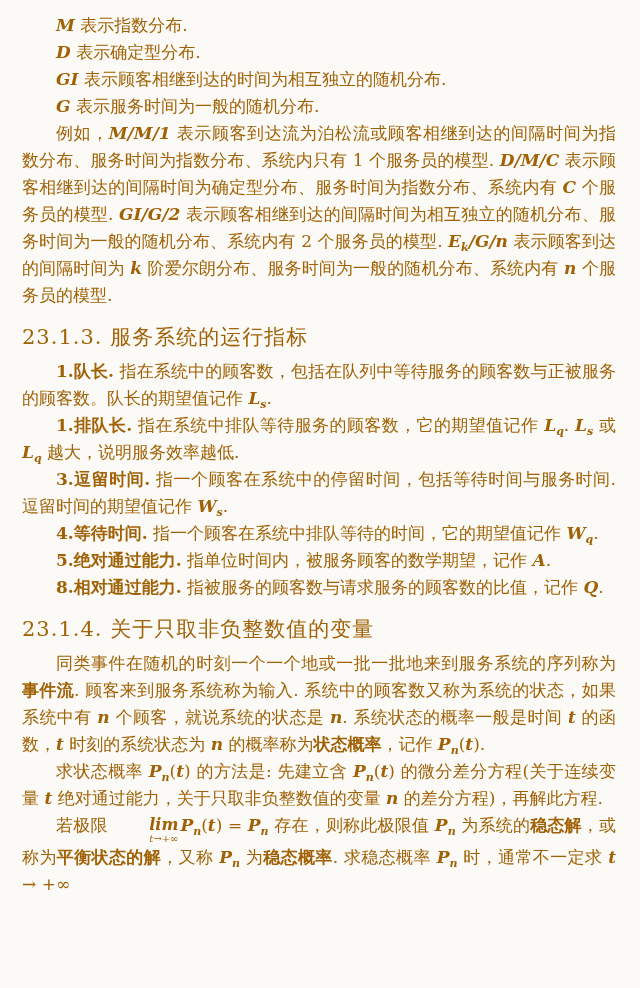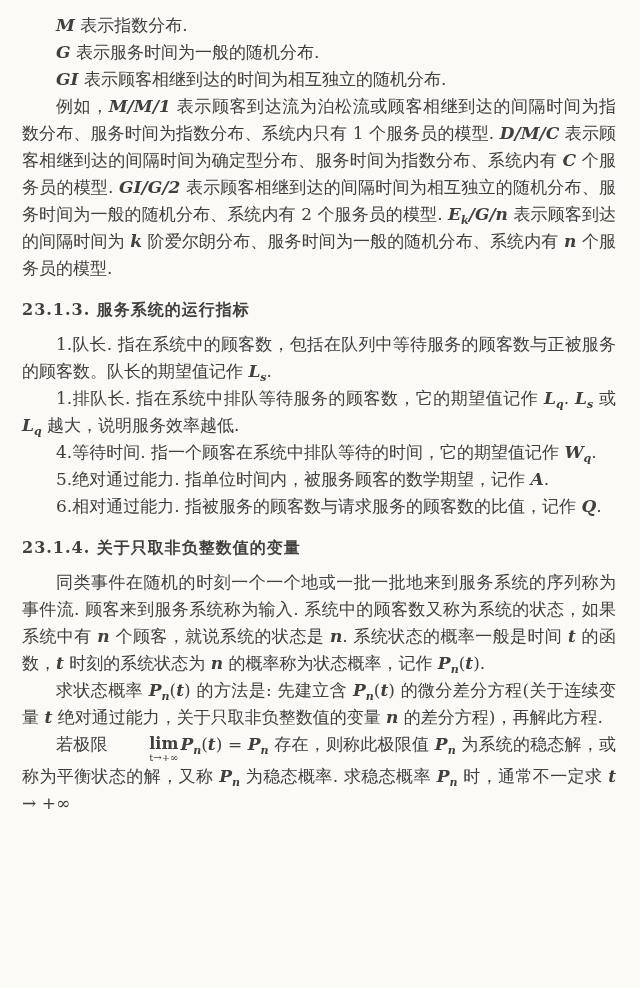--- a/index.html
+++ b/index.html
@@ -1,64 +1,66 @@
 <!DOCTYPE html>
 <html><head>
 <meta charset="utf-8">
 <style>
   html,body{margin:0;padding:0;background:#f6f4ef;}
   .page{
     width:640px;height:988px;box-sizing:border-box;
     padding:12px 24px 0 22px;
     background:#fbfaf6;
-    color:#404040;
+    color:#a16207;
     font-family:"DejaVu Serif","Liberation Serif",serif;
     font-size:17px;line-height:27px;
     overflow:hidden;
     position:relative;
   }
   p{margin:0;text-align:justify;text-indent:2em;}
   h2{
-    font-size:16px;font-weight:bold;line-height:26px;
+    font-size:21px;font-weight:normal;line-height:26px;
     margin:15px 0 8px 0;text-indent:0;
     letter-spacing:1px;
   }
   .i{font-style:italic;font-weight:600;font-family:"DejaVu Serif",serif;}
-  .b{font-weight:normal;}
+  .b{font-weight:bold;}
   sub{font-size:11px;line-height:0;}
   sub.i{font-weight:600;}
   .lim{
     display:inline-block;text-align:center;vertical-align:-11px;
-    line-height:1;margin:0 2px;
+    line-height:1;margin:0 2px;font-style:italic;
   }
   .lim-top{display:block;font-size:16px;font-weight:600;}
   .lim-under{display:block;font-size:10px;margin-top:1px;}
   section{display:block;}
 </style>
 </head>
 <body>
 
 <div class="page">
 
   <section>
     <p><span class="i">M</span><span> 表示指数分布.</span></p>
+    <p><span class="i">D</span><span> 表示确定型分布.</span></p>
+    <p><span class="i">GI</span><span> 表示顾客相继到达的时间为相互独立的随机分布.</span></p>
     <p><span class="i">G</span><span> 表示服务时间为一般的随机分布.</span></p>
-    <p><span class="i">GI</span><span> 表示顾客相继到达的时间为相互独立的随机分布.</span></p>
   </section>
 
   <p><span>例如，</span><span class="i">M/M/1</span><span> 表示顾客到达流为泊松流或顾客相继到达的间隔时间为指数分布、服务时间为指数分布、系统内只有 1 个服务员的模型. </span><span class="i">D/M/C</span><span> 表示顾客相继到达的间隔时间为确定型分布、服务时间为指数分布、系统内有 </span><span class="i">C</span><span> 个服务员的模型. </span><span class="i">GI/G/2</span><span> 表示顾客相继到达的间隔时间为相互独立的随机分布、服务时间为一般的随机分布、系统内有 2 个服务员的模型. </span><span class="i">E</span><sub class="i">k</sub><span class="i">/G/n</span><span> 表示顾客到达的间隔时间为 </span><span class="i">k</span><span> 阶爱尔朗分布、服务时间为一般的随机分布、系统内有 </span><span class="i">n</span><span> 个服务员的模型.</span></p>
 
   <h2>23.1.3. 服务系统的运行指标</h2>
 
   <section>
     <p><span class="b">1.队长.</span><span> 指在系统中的顾客数，包括在队列中等待服务的顾客数与正被服务的顾客数。队长的期望值记作 </span><span class="i">L</span><sub class="i">s</sub><span>.</span></p>
     <p><span class="b">1.排队长.</span><span> 指在系统中排队等待服务的顾客数，它的期望值记作 </span><span class="i">L</span><sub class="i">q</sub><span>. </span><span class="i">L</span><sub class="i">s</sub><span> 或 </span><span class="i">L</span><sub class="i">q</sub><span> 越大，说明服务效率越低.</span></p>
+    <p><span class="b">3.逗留时间.</span><span> 指一个顾客在系统中的停留时间，包括等待时间与服务时间. 逗留时间的期望值记作 </span><span class="i">W</span><sub class="i">s</sub><span>.</span></p>
     <p><span class="b">4.等待时间.</span><span> 指一个顾客在系统中排队等待的时间，它的期望值记作 </span><span class="i">W</span><sub class="i">q</sub><span>.</span></p>
     <p><span class="b">5.绝对通过能力.</span><span> 指单位时间内，被服务顾客的数学期望，记作 </span><span class="i">A</span><span>.</span></p>
-    <p><span class="b">6.相对通过能力.</span><span> 指被服务的顾客数与请求服务的顾客数的比值，记作 </span><span class="i">Q</span><span>.</span></p>
+    <p><span class="b">8.相对通过能力.</span><span> 指被服务的顾客数与请求服务的顾客数的比值，记作 </span><span class="i">Q</span><span>.</span></p>
   </section>
 
   <h2>23.1.4. 关于只取非负整数值的变量</h2>
 
   <section>
     <p><span>同类事件在随机的时刻一个一个地或一批一批地来到服务系统的序列称为</span><span class="b">事件流</span><span>. 顾客来到服务系统称为输入. 系统中的顾客数又称为系统的状态，如果系统中有 </span><span class="i">n</span><span> 个顾客，就说系统的状态是 </span><span class="i">n</span><span>. 系统状态的概率一般是时间 </span><span class="i">t</span><span> 的函数，</span><span class="i">t</span><span> 时刻的系统状态为 </span><span class="i">n</span><span> 的概率称为</span><span class="b">状态概率</span><span>，记作 </span><span class="i">P</span><sub class="i">n</sub><span>(</span><span class="i">t</span><span>).</span></p>
     <p><span>求状态概率 </span><span class="i">P</span><sub class="i">n</sub><span>(</span><span class="i">t</span><span>) 的方法是: 先建立含 </span><span class="i">P</span><sub class="i">n</sub><span>(</span><span class="i">t</span><span>) 的微分差分方程(关于连续变量 </span><span class="i">t</span><span> 绝对通过能力，关于只取非负整数值的变量 </span><span class="i">n</span><span> 的差分方程)，再解此方程.</span></p>
     <p><span>若极限 </span><span class="lim"><span class="lim-top">lim</span><span class="lim-under">t→+∞</span></span><span class="i">P</span><sub class="i">n</sub><span>(</span><span class="i">t</span><span>) = </span><span class="i">P</span><sub class="i">n</sub><span> 存在，则称此极限值 </span><span class="i">P</span><sub class="i">n</sub><span> 为系统的</span><span class="b">稳态解</span><span>，或称为</span><span class="b">平衡状态的解</span><span>，又称 </span><span class="i">P</span><sub class="i">n</sub><span> 为</span><span class="b">稳态概率</span><span>. 求稳态概率 </span><span class="i">P</span><sub class="i">n</sub><span> 时，通常不一定求 </span><span class="i">t</span><span> → +∞</span></p>
   </section>
 

